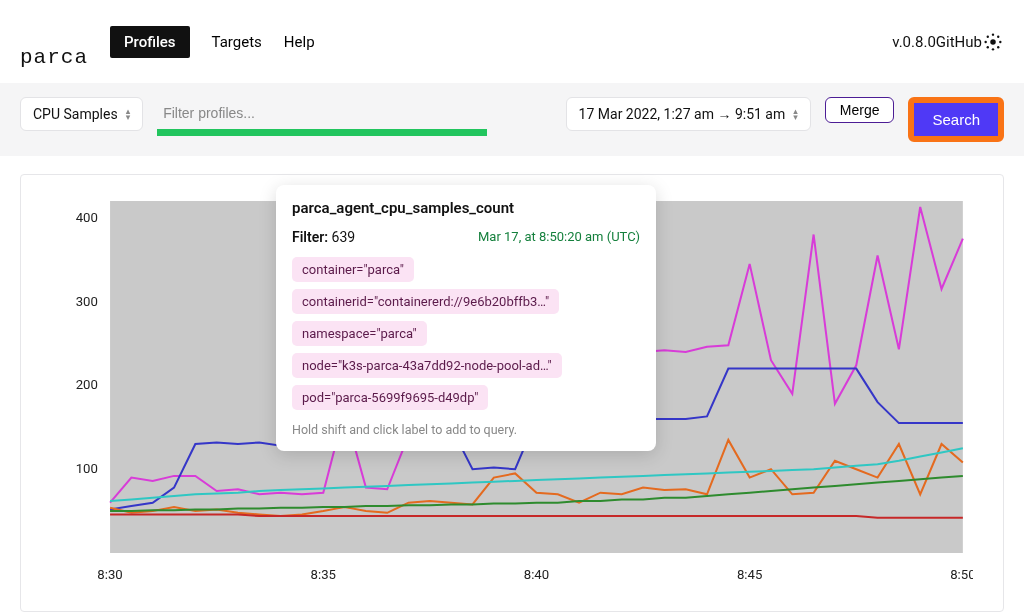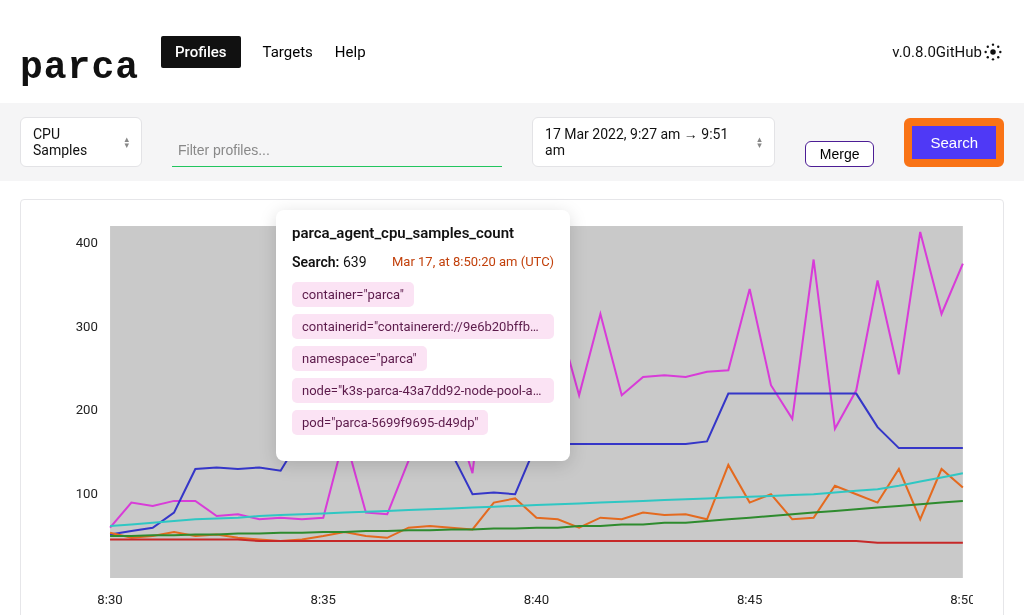--- a/index.html
+++ b/index.html
@@ -1,44 +1,44 @@
 <!DOCTYPE html>
 <html><head>
 <meta charset="utf-8">
 <style>
   * { box-sizing: border-box; margin: 0; padding: 0; }
   body { font-family: -apple-system, BlinkMacSystemFont, "Segoe UI", Roboto, sans-serif; background: #fff; color: #111; width: 1024px; height: 615px; overflow: hidden; }
   .topbar { display: flex; align-items: center; padding: 14px 20px; gap: 22px; }
-  .logo { font-family: "Courier New", monospace; font-weight: 700; font-size: 38px; letter-spacing: 1px; margin-top: 32px; }
+  .logo { font-family: "Courier New", monospace; font-weight: 400; font-size: 21px; letter-spacing: 1px; margin-top: 32px; }
   .nav-pill { background: #111; color: #fff; padding: 7px 14px; border-radius: 2px; font-size: 15px; font-weight: 500; cursor: pointer; }
   .nav-link { font-size: 15px; color: #000000; cursor: pointer; }
   .spacer { flex: 1; }
   .top-right { display: flex; align-items: center; font-size: 15px; }
   .dots-icon { width: 22px; height: 22px; }
-  .toolbar { background: #f5f5f6; padding: 14px 20px; display: flex; align-items: flex-end; gap: 30px; }
+  .toolbar { background: #f5f5f6; padding: 14px 20px; display: flex; align-items: flex-start; gap: 14px; }
   .select { background: #fff; border: 1px solid #e3e3e6; border-radius: 6px; padding: 8px 12px; font-size: 14px; display: flex; align-items: center; gap: 8px; cursor: pointer; }
   .select .chev { display:flex; flex-direction:column; line-height:6px; font-size:9px; color:#888;}
-  .filter-input { flex: 0 0 330px; border: none; border-bottom: 1px solid #22c55e; background: transparent; padding: 8px 6px; font-size: 14px; outline: none; color:#14532d;}
+  .filter-input { flex: 0 0 330px; border: none; border-bottom: 7px solid #22c55e; background: transparent; padding: 8px 6px; font-size: 14px; outline: none; color:#14532d;}
   .filter-input::placeholder{color:#888;}
   .btn { background: #fff; border: 1px solid #4c1d95; border-radius: 6px; padding: 4px 14px; font-size: 14px; cursor: pointer; }
-  .btn-primary { background: #4f39f6; color: #fff; border: 8px solid #f97316; border-radius: 6px; padding: 8px 18px; font-size: 15px; font-weight: 500; cursor: pointer; }
+  .btn-primary { background: #4f39f6; color: #fff; border: 6px solid #f97316; border-radius: 6px; padding: 8px 18px; font-size: 15px; font-weight: 500; cursor: pointer; }
   .date-select { margin-left: auto; }
   .chart-wrap { padding: 18px 20px; }
   .chart-card { border: 1px solid #e6e6e9; border-radius: 4px; padding: 18px 30px 18px 18px; position: relative; background:#fff;}
   .chart-area { position: relative; height: 400px; }
   svg.chart-svg { width: 100%; height: 100%; display: block; }
   .axis-label { font-size: 13px; fill: #222; text-anchor: middle; }
   .y-label { text-anchor: end; }
   .plot-bg { fill: #bfbfbf; opacity: 0.85; }
   .series { fill: none; stroke-width: 2; }
-  .tooltip { position: absolute; left: 237px; top: -8px; width: 294px; background: #fff; border-radius: 8px; box-shadow: 0 4px 18px rgba(0,0,0,0.15); padding: 14px 16px; font-size: 14px; }
+  .tooltip { position: absolute; left: 237px; top: -8px; width: 380px; background: #fff; border-radius: 8px; box-shadow: 0 4px 18px rgba(0,0,0,0.15); padding: 14px 16px; font-size: 14px; }
   .tooltip h4 { font-size: 15px; font-weight: 600; margin-bottom: 12px; }
   .tooltip .row1 { display: flex; justify-content: space-between; margin-bottom: 12px; }
   .tooltip .vlabel { font-weight: 600; }
-  .tooltip .ts { color: #c2410c; font-size: 13px; }
+  .tooltip .ts { color: #15803d; font-size: 13px; }
   .tags { display: flex; flex-direction: column; gap: 7px; margin-bottom: 12px; align-items:flex-start;}
   .tag { background: #fbe3f4; color: #5b1a4a; border-radius: 5px; padding: 5px 10px; font-size: 13px; white-space: nowrap; max-width:100%; overflow:hidden; text-overflow:ellipsis;}
   .hint { color: #888; font-size: 12.5px; }
   .marker { position:absolute; width:12px; height:12px; border:2px solid #d83cd8; border-radius:50%; background:#fff;}
 </style>
 </head>
 <body>
 
 <div class="topbar">
   <span class="logo">parca</span>
@@ -66,21 +66,21 @@
 <div class="toolbar">
   <div class="select">
     <span>CPU Samples</span>
     <span class="chev">
         <span>▴</span>
         <span>▾</span>
       </span>
   </div>
   <input class="filter-input" placeholder="Filter profiles..." style="">
   <div class="select date-select">
-    <span>17 Mar 2022, 9:27 am  →  9:51 am</span>
+    <span>17 Mar 2022, 1:27 am  →  9:51 am</span>
     <span class="chev">
         <span>▴</span>
         <span>▾</span>
       </span>
   </div>
   <button class="btn">Merge</button>
   <button class="btn-primary">Search</button>
 </div>
 
 <div class="chart-wrap">
@@ -101,26 +101,27 @@
           <path d="M70.0 316.4 L91.0 313.1 L112.0 309.7 L133.0 294.6 L154.0 251.0 L175.0 249.4 L196.0 251.0 L217.0 249.4 L238.0 252.7 L259.0 217.5 L280.0 219.2 L301.0 220.9 L322.0 224.2 L343.0 225.9 L364.0 227.6 L385.0 230.9 L406.0 234.3 L427.0 276.2 L448.0 274.5 L469.0 276.2 L490.0 225.9 L511.0 225.9 L532.0 225.9 L553.0 225.9 L574.0 225.9 L595.0 225.9 L616.0 225.9 L637.0 225.9 L658.0 223.4 L679.0 175.6 L700.0 175.6 L721.0 175.6 L742.0 175.6 L763.0 175.6 L784.0 175.6 L805.0 175.6 L826.0 209.1 L847.0 230.1 L868.0 230.1 L889.0 230.1 L910.0 230.1" class="series" stroke="#3536c8"></path>
           <path d="M70.0 314.7 L91.0 319.8 L112.0 318.1 L133.0 313.9 L154.0 318.1 L175.0 316.4 L196.0 319.8 L217.0 321.4 L238.0 323.1 L259.0 321.4 L280.0 318.1 L301.0 313.9 L322.0 318.1 L343.0 319.8 L364.0 309.7 L385.0 308.0 L406.0 309.7 L427.0 311.4 L448.0 284.6 L469.0 280.4 L490.0 299.7 L511.0 301.3 L532.0 309.7 L553.0 299.7 L574.0 301.3 L595.0 294.6 L616.0 297.1 L637.0 296.3 L658.0 301.3 L679.0 246.9 L700.0 284.6 L721.0 276.2 L742.0 301.3 L763.0 299.7 L784.0 267.8 L805.0 276.2 L826.0 284.6 L847.0 251.0 L868.0 301.3 L889.0 251.0 L910.0 269.5" class="series" stroke="#e46a1f"></path>
           <path d="M70.0 308.0 L91.0 306.4 L112.0 304.7 L133.0 303.0 L154.0 301.3 L175.0 300.5 L196.0 299.7 L217.0 298.0 L238.0 297.1 L259.0 296.3 L280.0 295.5 L301.0 294.6 L322.0 293.8 L343.0 293.0 L364.0 292.1 L385.0 291.3 L406.0 290.4 L427.0 289.6 L448.0 288.8 L469.0 287.9 L490.0 287.1 L511.0 286.2 L532.0 285.4 L553.0 284.6 L574.0 283.7 L595.0 282.9 L616.0 282.1 L637.0 281.2 L658.0 280.4 L679.0 279.5 L700.0 278.7 L721.0 277.9 L742.0 277.0 L763.0 276.2 L784.0 274.5 L805.0 272.8 L826.0 271.2 L847.0 267.8 L868.0 263.6 L889.0 259.4 L910.0 255.2" class="series" stroke="#2fc7c3"></path>
           <path d="M70.0 318.1 L91.0 318.1 L112.0 317.3 L133.0 317.3 L154.0 316.4 L175.0 316.4 L196.0 315.6 L217.0 315.6 L238.0 314.7 L259.0 314.7 L280.0 313.9 L301.0 313.9 L322.0 313.1 L343.0 313.1 L364.0 312.2 L385.0 312.2 L406.0 311.4 L427.0 311.4 L448.0 310.6 L469.0 310.6 L490.0 309.7 L511.0 309.7 L532.0 308.0 L553.0 308.0 L574.0 306.4 L595.0 306.4 L616.0 304.7 L637.0 304.7 L658.0 303.0 L679.0 301.3 L700.0 299.7 L721.0 298.0 L742.0 296.3 L763.0 294.6 L784.0 293.0 L805.0 291.3 L826.0 289.6 L847.0 287.9 L868.0 286.2 L889.0 284.6 L910.0 282.9" class="series" stroke="#2e8b2e"></path>
           <path d="M70.0 321.4 L91.0 321.4 L112.0 321.4 L133.0 321.4 L154.0 321.4 L175.0 321.4 L196.0 321.4 L217.0 323.1 L238.0 323.1 L259.0 323.1 L280.0 323.1 L301.0 323.1 L322.0 323.1 L343.0 323.1 L364.0 323.1 L385.0 323.1 L406.0 323.1 L427.0 323.1 L448.0 323.1 L469.0 323.1 L490.0 323.1 L511.0 323.1 L532.0 323.1 L553.0 323.1 L574.0 323.1 L595.0 323.1 L616.0 323.1 L637.0 323.1 L658.0 323.1 L679.0 323.1 L700.0 323.1 L721.0 323.1 L742.0 323.1 L763.0 323.1 L784.0 323.1 L805.0 323.1 L826.0 324.8 L847.0 324.8 L868.0 324.8 L889.0 324.8 L910.0 324.8" class="series" stroke="#c62828"></path>
         </svg>
       <div class="marker" id="chart-marker" style="left: 448.817px; top: 64.8571px;"></div>
       <div class="tooltip">
         <h4>parca_agent_cpu_samples_count</h4>
         <div class="row1">
-          <span><span class="vlabel">Search:</span> <span>639</span></span>
+          <span><span class="vlabel">Filter:</span> <span>639</span></span>
           <span class="ts">Mar 17, at 8:50:20 am (UTC)</span>
         </div>
         <div class="tags" id="tooltip-tags">
             <span class="tag">container="parca"</span>
             <span class="tag">containerid="containererd://9e6b20bffb3…"</span>
             <span class="tag">namespace="parca"</span>
             <span class="tag">node="k3s-parca-43a7dd92-node-pool-ad…"</span>
             <span class="tag">pod="parca-5699f9695-d49dp"</span>
           </div>
+        <div class="hint">Hold shift and click label to add to query.</div>
       </div>
     </div>
   </div>
 </div>
 
 </body></html>

